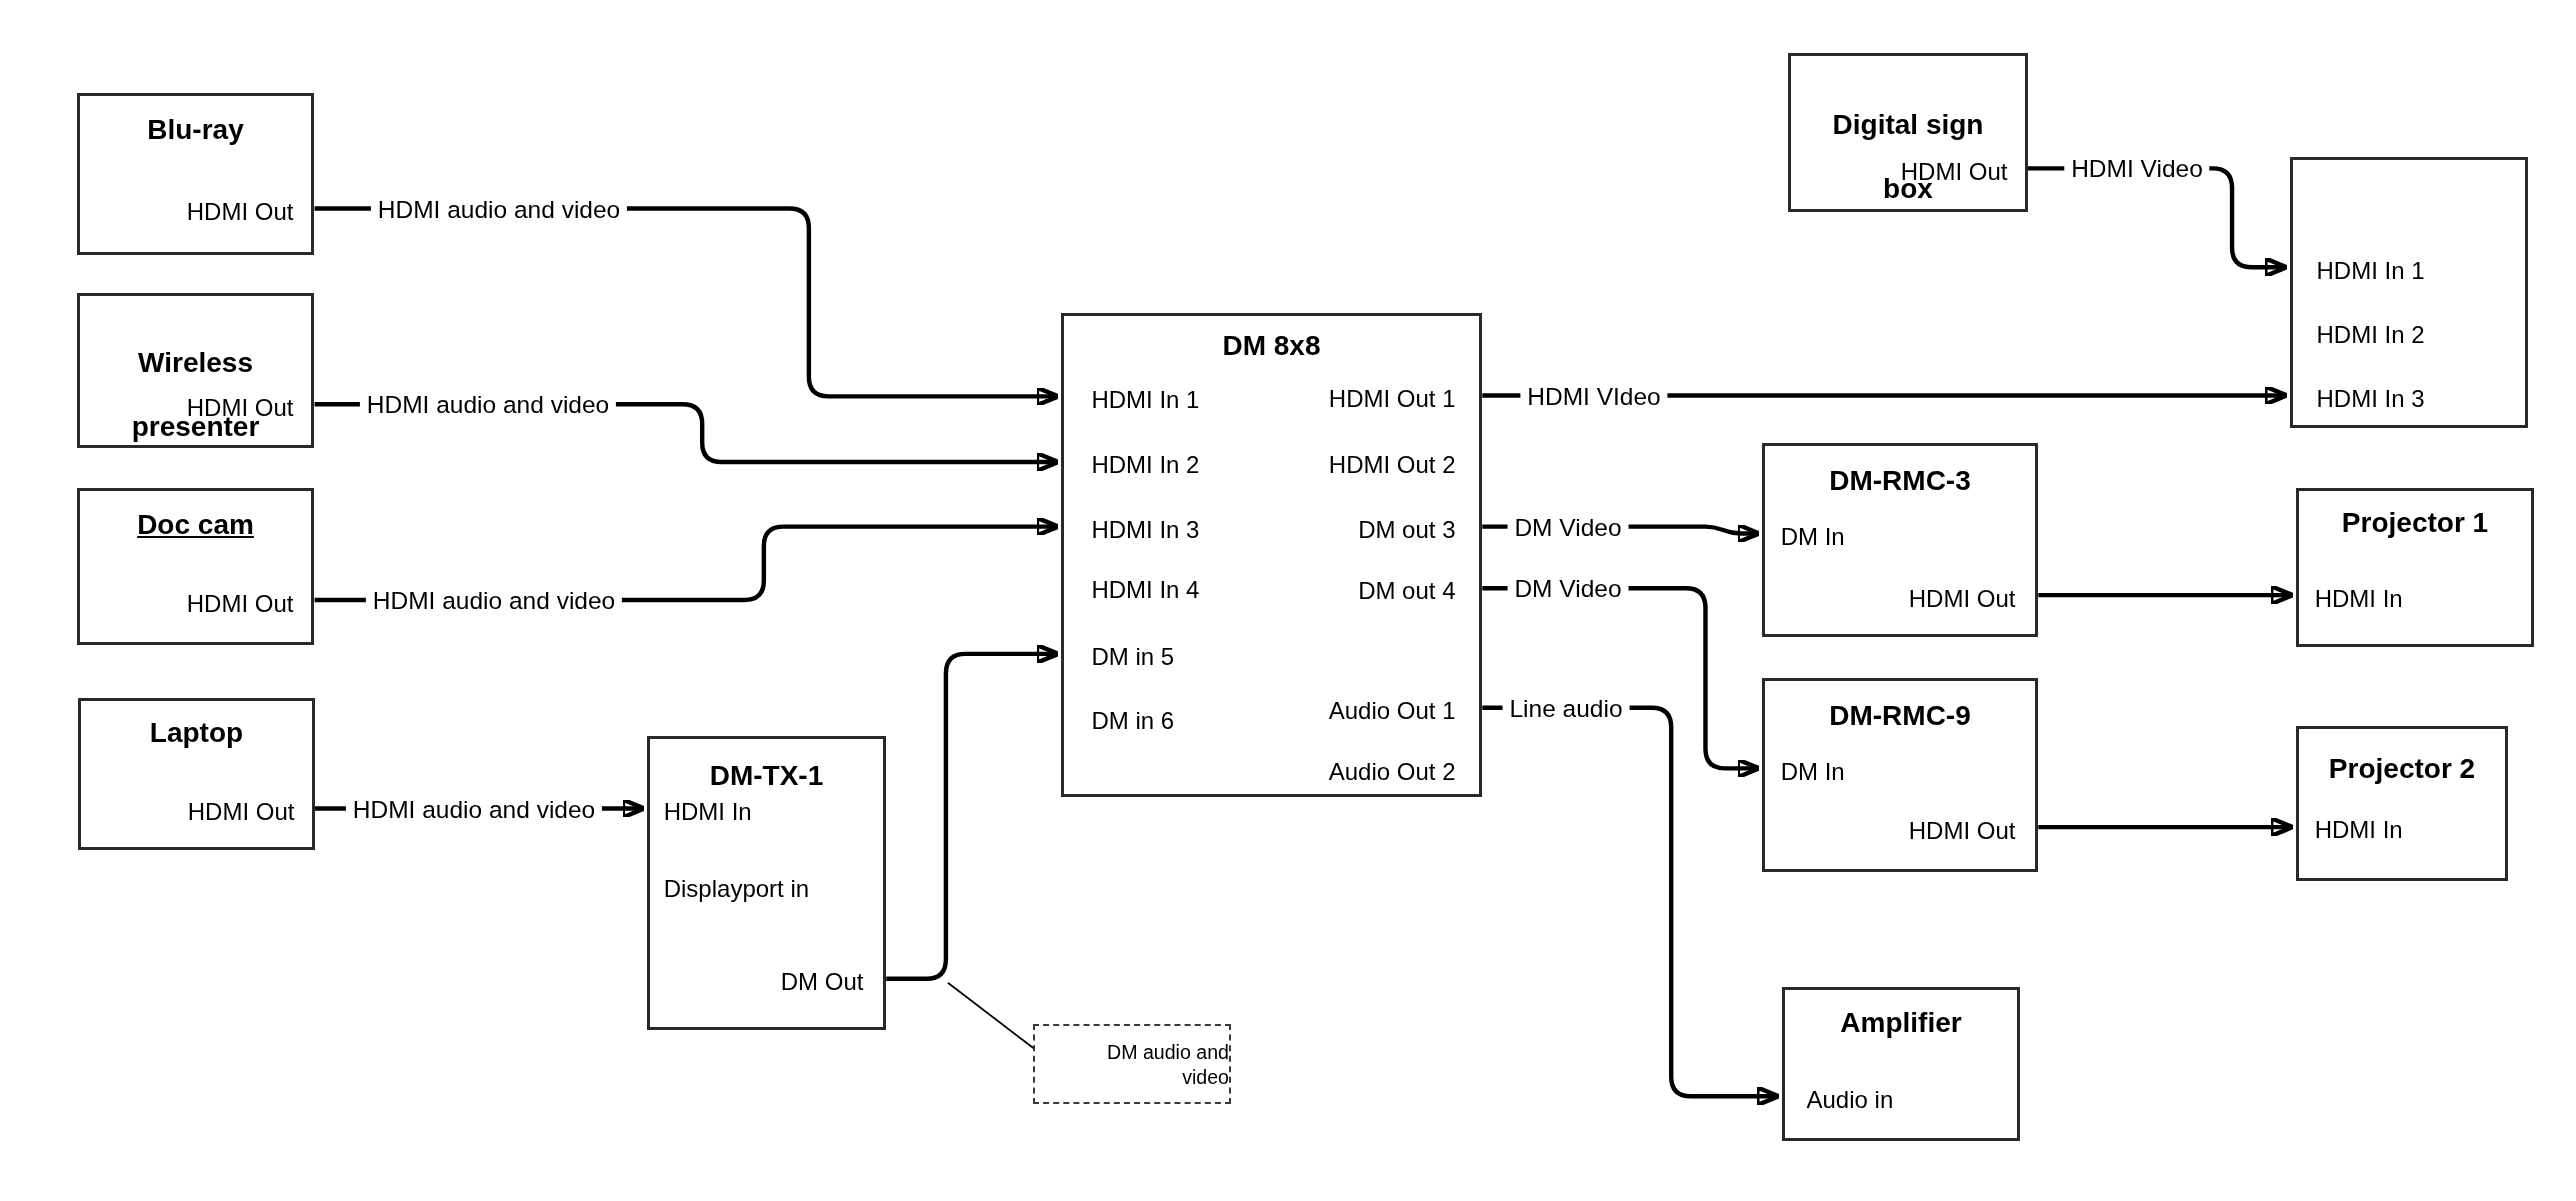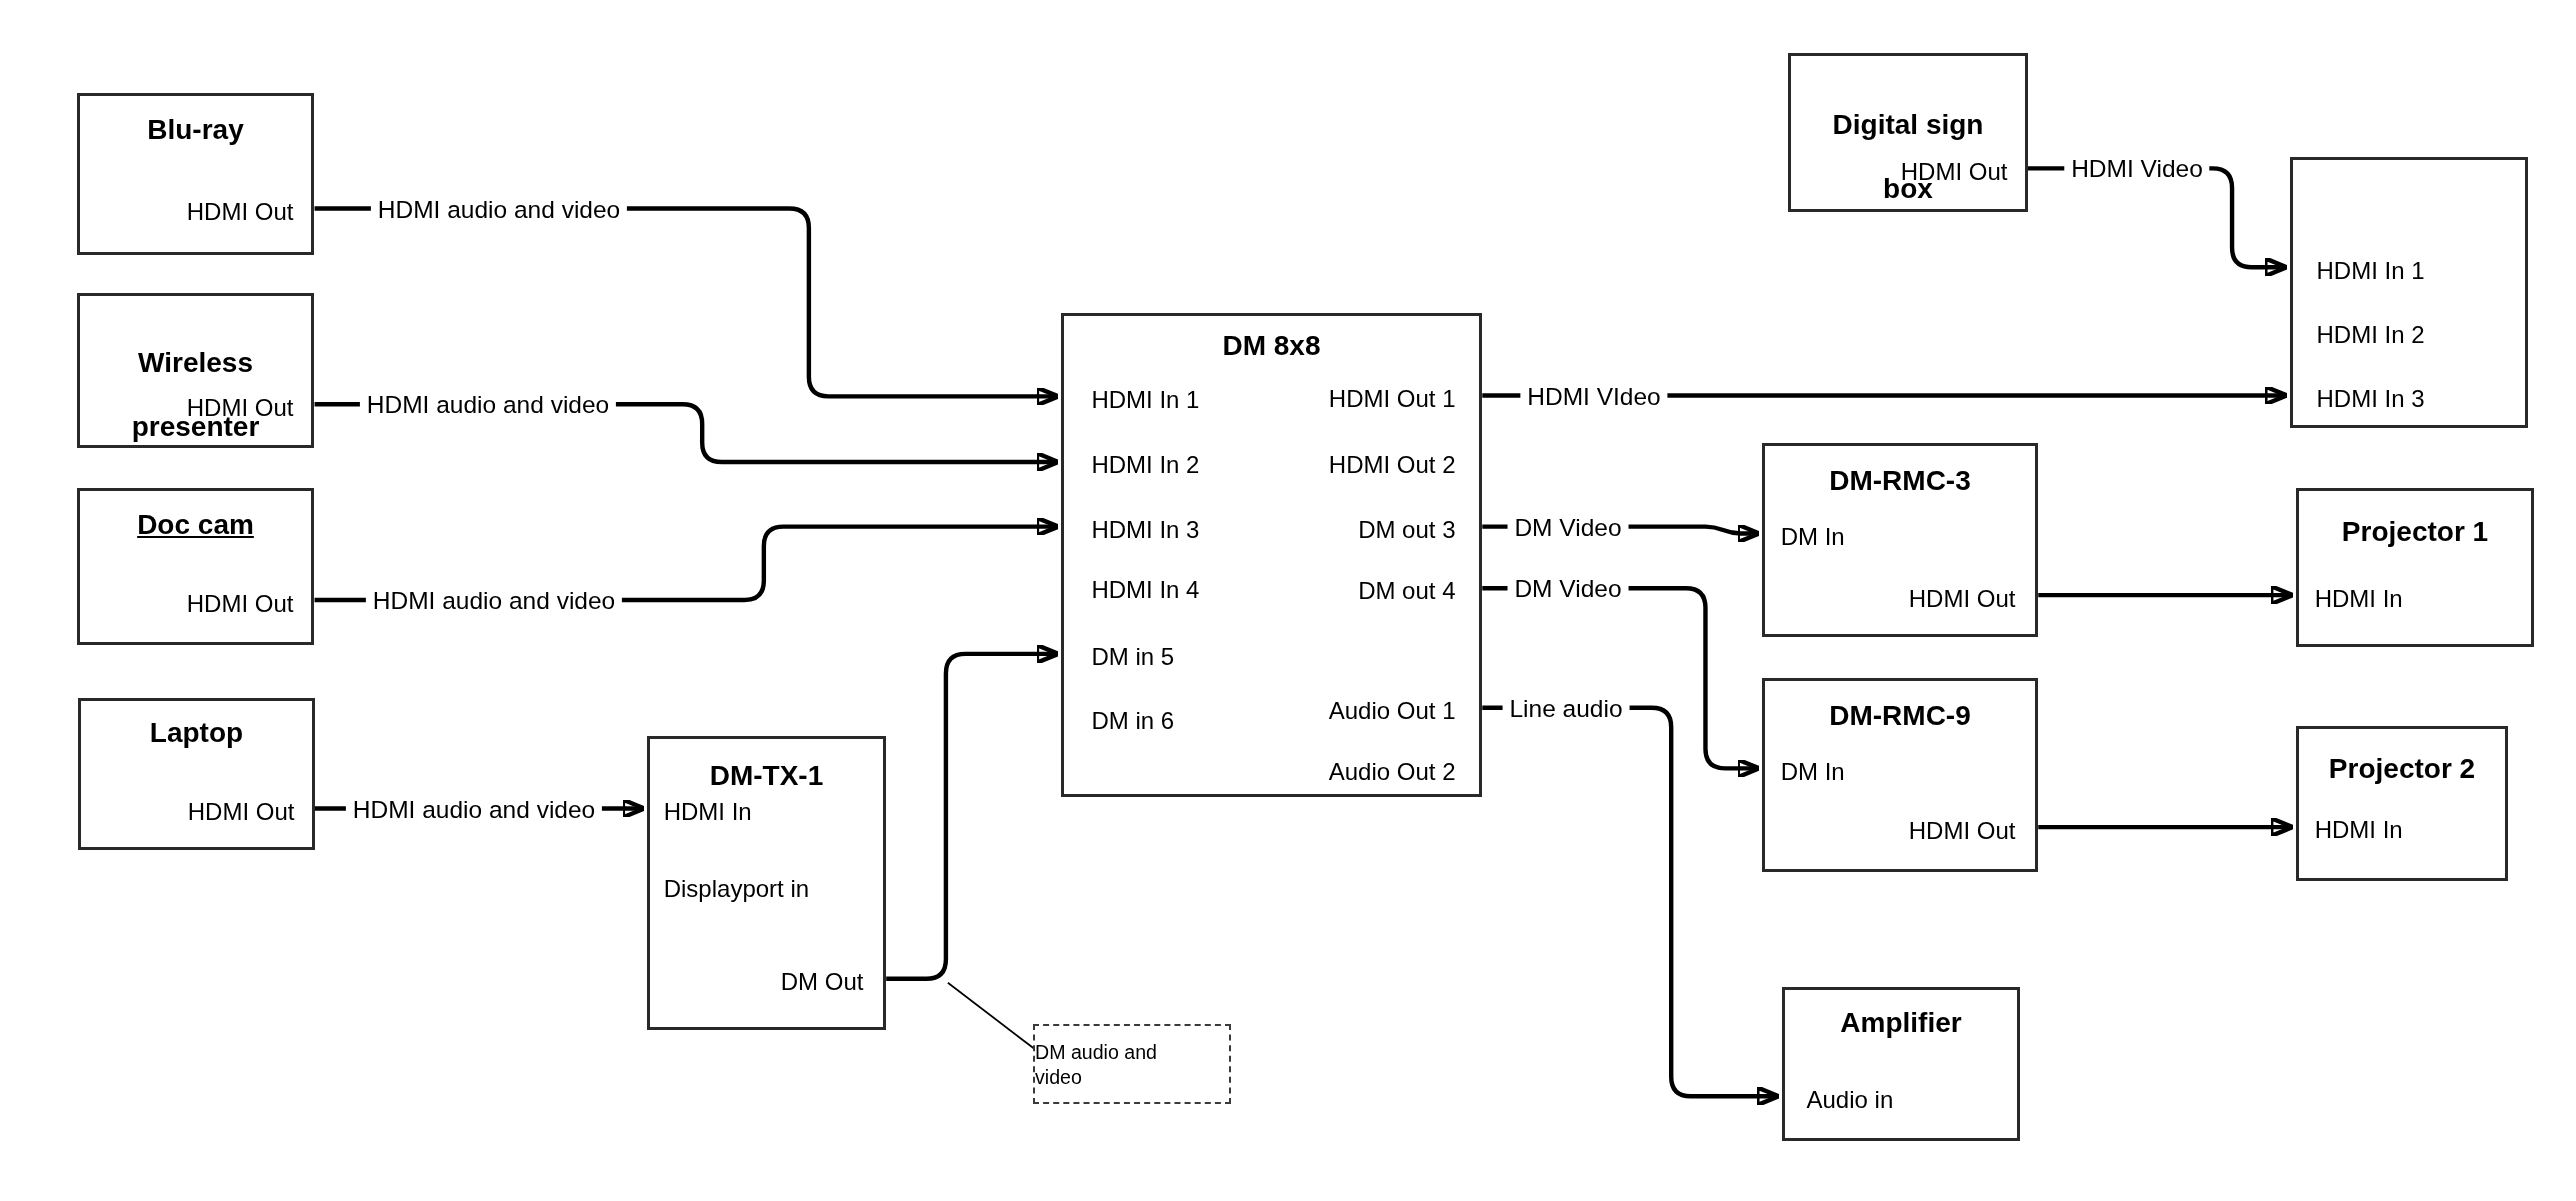--- a/index.html
+++ b/index.html
@@ -19,21 +19,21 @@
   }
   .port {
     position:absolute; font-size:24px; line-height:29px; white-space:nowrap;
   }
   .wire-label {
     position:absolute; transform:translate(-50%,-50%);
     background:#fff; padding:0 6.9px; font-size:24.5px; line-height:29px; white-space:nowrap;
   }
   .note {
     position:absolute; box-sizing:border-box; background:#fff;
-    border:2px dashed #3a3a3a; text-align:left;
+    border:2px dashed #3a3a3a; text-align:right;
     font-size:19.6px; line-height:25.5px; padding-top:13.7px;
   }
 </style>
 </head>
 <body>
 
 <div class="canvas">
 
   <svg class="wires" viewBox="0 0 2631 1227" width="2576" height="1201">
     <defs>
@@ -116,21 +116,21 @@
     <div class="port" style="top:224px; left:23.5px;">HDMI In 3</div>
   </div>
 
   <div class="node" style="left:1762px; top:443px; width:276px; height:194px;">
     <div class="title" style="top:18.6px;">DM-RMC-3</div>
     <div class="port" style="top:76px; left:15.7px;">DM In</div>
     <div class="port" style="top:138px; right:19.6px;">HDMI Out</div>
   </div>
 
   <div class="node" style="left:2296px; top:488px; width:238px; height:159px;">
-    <div class="title" style="top:25px;text-align:center;">Projector 1</div>
+    <div class="title" style="top:16px;text-align:center;">Projector 1</div>
     <div class="port" style="top:93px; left:15.7px;">HDMI In</div>
   </div>
 
   <div class="node" style="left:1762px; top:678px; width:276px; height:194px;">
     <div class="title" style="top:18.6px;">DM-RMC-9</div>
     <div class="port" style="top:76px; left:15.7px;">DM In</div>
     <div class="port" style="top:135px; right:19.6px;">HDMI Out</div>
   </div>
 
   <div class="node" style="left:2296px; top:726px; width:212px; height:155px;">

